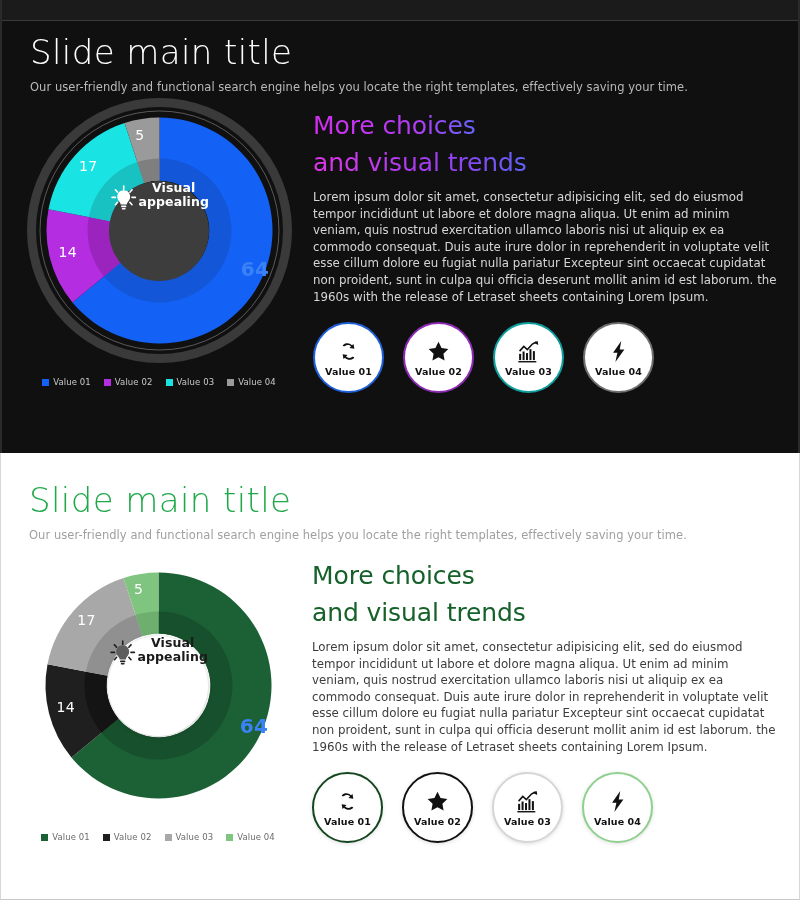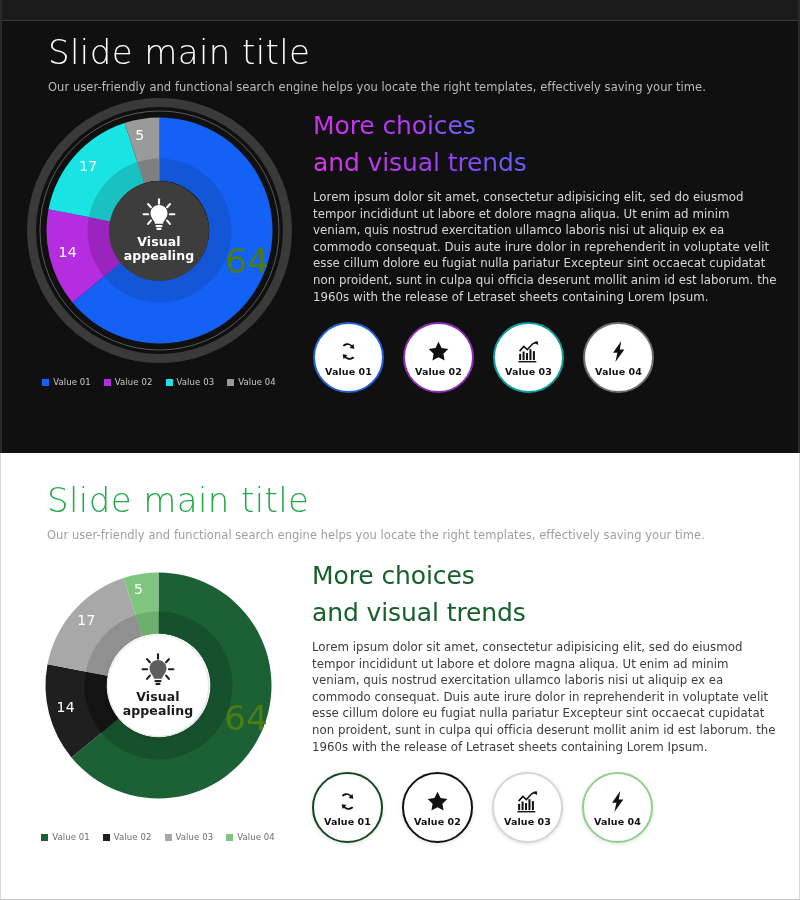--- a/index.html
+++ b/index.html
@@ -29,21 +29,21 @@
   }
   .slide-light {
     top: 453px; height: 447px;
     background: #ffffff;
     border-left: 1px solid #d8d8d8;
     border-right: 1px solid #d8d8d8;
     border-bottom: 1px solid #c9c9c9;
   }
 
   
-  .slide-header { position: absolute; left: 46px; }
+  .slide-header { position: absolute; left: 28px; }
   .slide-dark .slide-header { top: 32px; }
   .slide-light .slide-header { top: 27px; }
 
   .slide-title {
     font-family: "DejaVu Sans", sans-serif;
     font-size: 34px; font-weight: 300; letter-spacing: 0.4px;
     line-height: 40px;
   }
   .slide-dark .slide-title { color: #ffffff; }
   .slide-light .slide-title { color: #21a84a; }
@@ -65,37 +65,37 @@
     width: 265px; height: 265px;
     margin: 0 auto;
   }
   .donut-svg { display: block; width: 265px; height: 265px; }
 
   .hub {
     position: absolute; left: 50%; top: 50%;
     width: 100px; height: 100px;
     margin-left: -50px; margin-top: -50px;
     border-radius: 50%;
-    display: flex; flex-direction: column;
-    align-items: center; justify-content: center;
+    display: flex; flex-direction: row;
+    justify-content: center;
   }
   .hub-dark { background: #3d3d3d; }
   .hub-light { background: #ffffff; box-shadow: 0 1px 5px rgba(0,0,0,0.22); }
 
   .bulb-icon { width: 40px; height: 34px; margin-bottom: 3px; }
   .hub-label {
     font-size: 12.5px; font-weight: 700; line-height: 14px;
     text-align: center; letter-spacing: 0.1px;
   }
   .hub-dark .hub-label { color: #ffffff; }
   .hub-light .hub-label { color: #1a1a1a; }
 
   .big-value {
     position: absolute;
-    font-size: 34px; font-weight: 400; color: #4d7c0f;
+    font-size: 20px; font-weight: 700; color: #3b82f6;
     letter-spacing: 0.5px;
   }
   .slide-dark .big-value { right: 22px; bottom: 82px; }
   .slide-light .big-value { right: 22px; bottom: 80px; }
 
   .seg-label {
     position: absolute;
     font-size: 14px; font-weight: 400;
     letter-spacing: 0.3px;
   }

